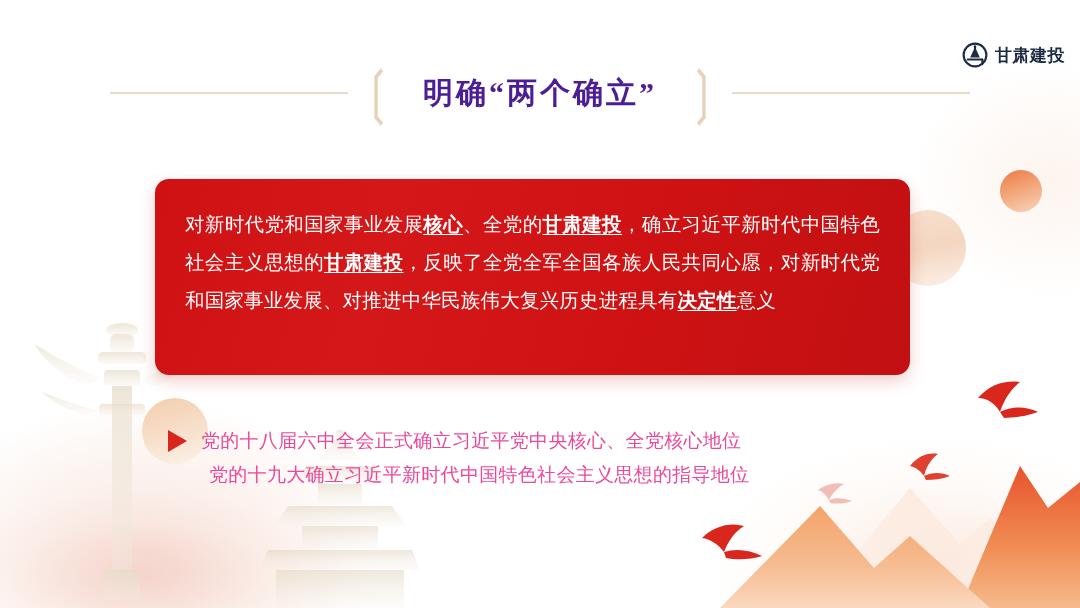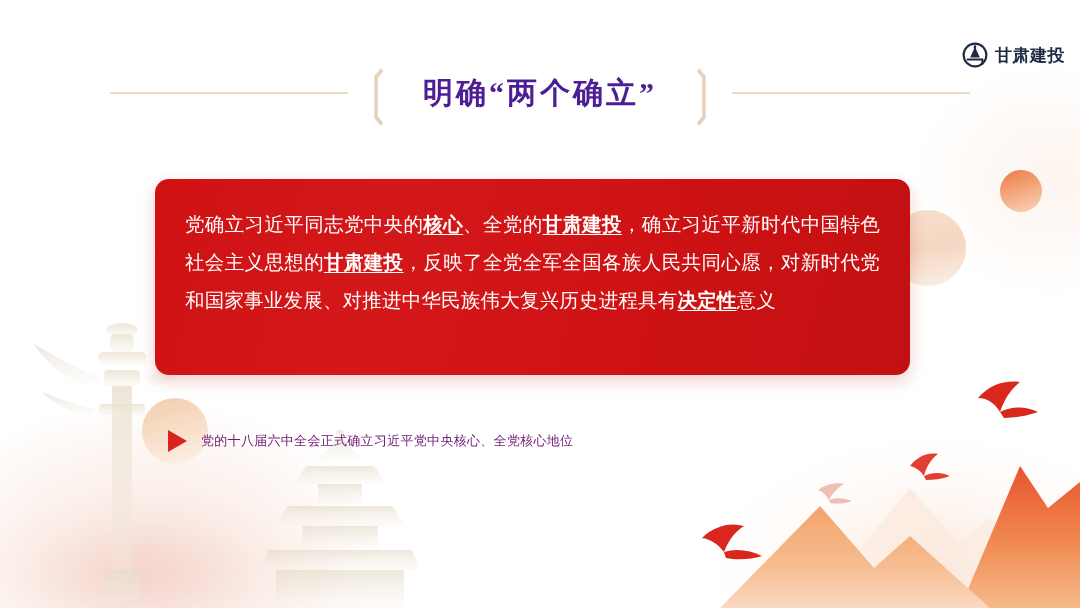--- a/index.html
+++ b/index.html
@@ -143,22 +143,22 @@
   .bullet-row { display: flex; align-items: flex-start; }
   .bullet-tri {
     width: 0; height: 0; flex: 0 0 auto;
     border-top: 11px solid transparent;
     border-bottom: 11px solid transparent;
     border-left: 19px solid #d9251d;
     margin-top: 6px;
     margin-right: 14px;
   }
   .bullet-lines {
-    color: #701a75;
-    font-size: 13px;
+    color: #ec4899;
+    font-size: 19px;
     line-height: 34px;
     letter-spacing: 0.3px;
     font-family: "Liberation Sans", "DejaVu Sans", sans-serif;
   }
   .bullet-lines .l2 { padding-left: 8px; }
 </style>
 </head>
 <body>
 
 <div id="slide">
@@ -267,25 +267,26 @@
 
   <div class="title-row">
     <div class="title-rule rule-left"></div>
     <span class="brace">❲</span>
     <span class="title-text">明确“两个确立”</span>
     <span class="brace">❳</span>
     <div class="title-rule rule-right"></div>
   </div>
 
   <div class="red-card">
-    <div class="card-text" id="card-text"><span>党确立习近平同志党中央的</span><span class="em">核心</span><span>、全党的</span><span class="em">甘肃建投</span><span>，确立习近平新时代中国特色社会主义思想的</span><span class="em">甘肃建投</span><span>，反映了全党全军全国各族人民共同心愿，对新时代党和国家事业发展、对推进中华民族伟大复兴历史进程具有</span><span class="em">决定性</span><span>意义</span></div>
+    <div class="card-text" id="card-text"><span>对新时代党和国家事业发展</span><span class="em">核心</span><span>、全党的</span><span class="em">甘肃建投</span><span>，确立习近平新时代中国特色社会主义思想的</span><span class="em">甘肃建投</span><span>，反映了全党全军全国各族人民共同心愿，对新时代党和国家事业发展、对推进中华民族伟大复兴历史进程具有</span><span class="em">决定性</span><span>意义</span></div>
   </div>
 
   <div class="bullet-block">
     <div class="bullet-row">
       <div class="bullet-tri"></div>
       <div class="bullet-lines">
         <div class="l1">党的十八届六中全会正式确立习近平党中央核心、全党核心地位</div>
+        <div class="l2">党的十九大确立习近平新时代中国特色社会主义思想的指导地位</div>
       </div>
     </div>
   </div>
 
 </div>
 
 </body></html>

